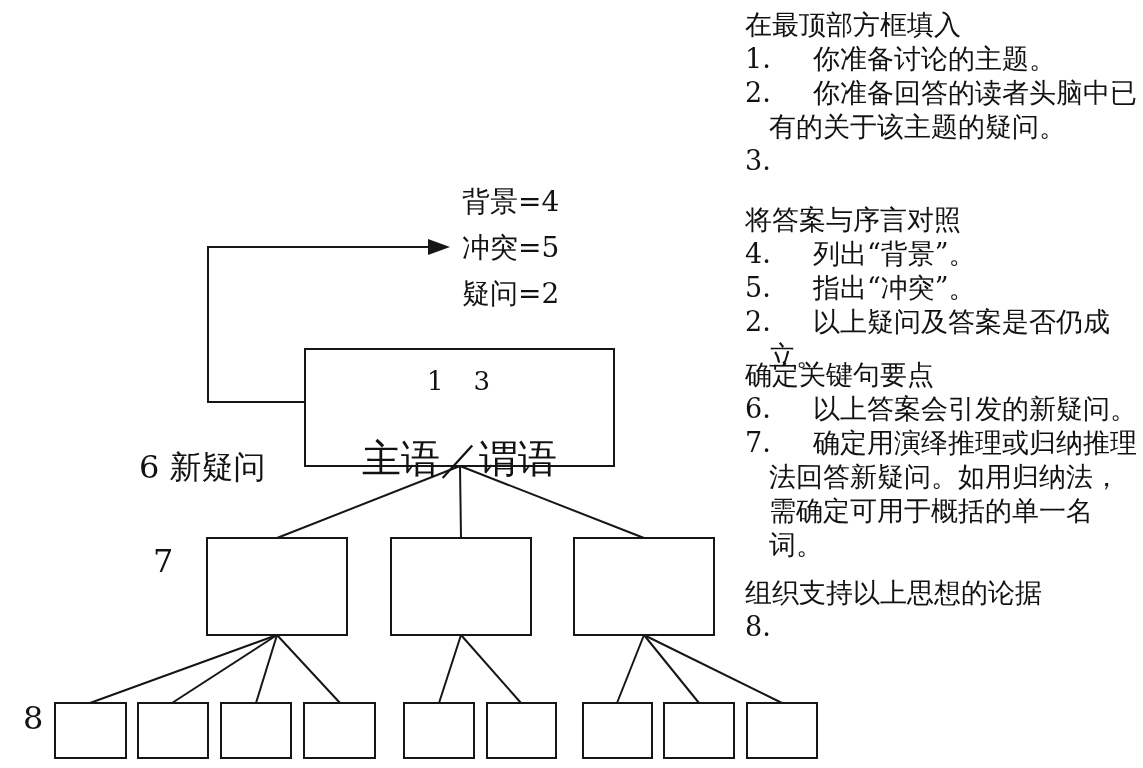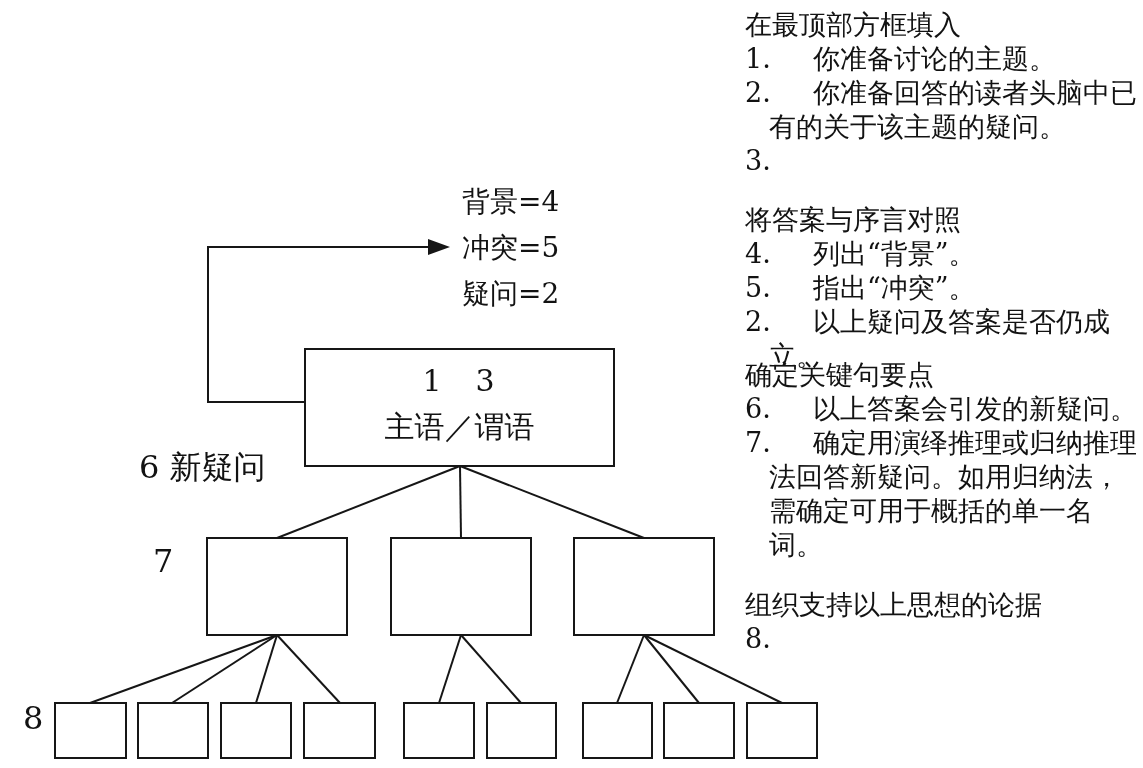--- a/index.html
+++ b/index.html
@@ -9,22 +9,22 @@
   }
   svg.connectors{position:absolute;left:0;top:0;width:1143px;height:768px;}
   .box{
     position:absolute;border:2px solid #161616;background:#ffffff;
     box-sizing:border-box;
   }
   .top-box{
     display:flex;flex-direction:column;align-items:center;
     padding-top:12px;gap:8px;
   }
-  .top-box .nums{font-size:30px;line-height:38px;letter-spacing:2px;}
-  .top-box .subj{font-size:30px;line-height:38px;}
+  .top-box .nums{font-size:26px;line-height:38px;letter-spacing:2px;}
+  .top-box .subj{font-size:39px;line-height:38px;margin-top:32px;}
   .dlabel{position:absolute;font-size:28px;line-height:32px;white-space:nowrap;}
   .dlabel-big{position:absolute;font-size:32px;line-height:34px;white-space:nowrap;}
   .right-col{position:absolute;left:745px;top:0;width:398px;}
   .sec{position:absolute;left:0;width:398px;}
   .sec-title{
     font-family:"DejaVu Sans", sans-serif;font-weight:normal;
     font-size:27px;line-height:34px;white-space:nowrap;
   }
   .item{position:relative;padding-left:24px;font-size:27px;line-height:34px;}
   .item .num{position:absolute;left:0;top:0;}
@@ -128,21 +128,21 @@
       </div>
       <div class="item">
         <span class="num">7.</span>
         <span class="txt">确定用演绎推理或归纳推理
 法回答新疑问。如用归纳法，
 需确定可用于概括的单一名
 词。</span>
       </div>
     </div>
 
-    <div class="sec" style="top:588px">
+    <div class="sec" style="top:576px">
       <div class="sec-title">组织支持以上思想的论据</div>
       <div class="item">
         <span class="num">8.</span>
       </div>
     </div>
 
   </div>
 </div>
 
 </body></html>

